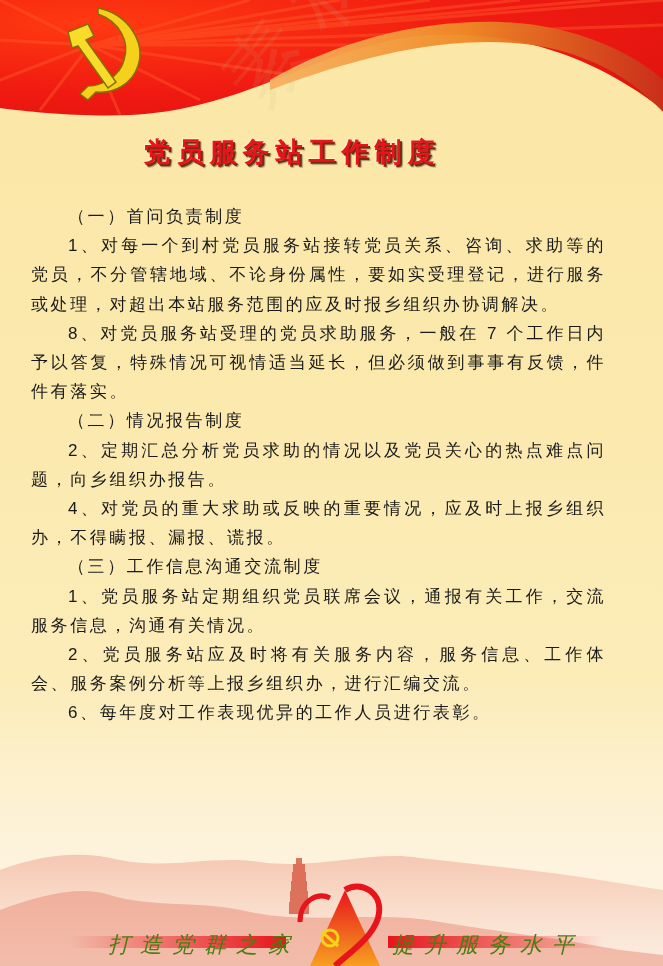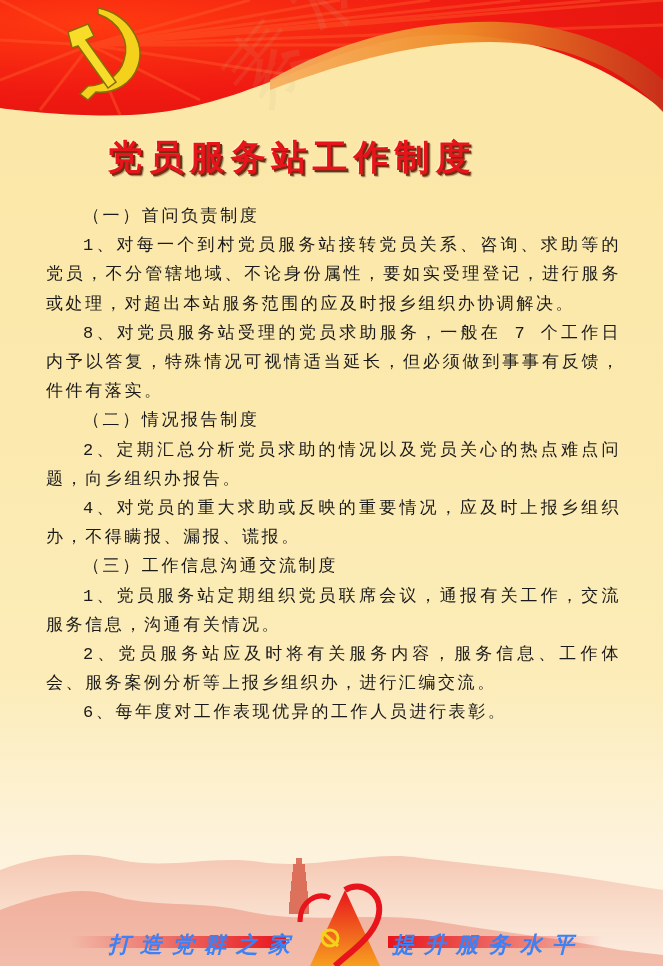--- a/index.html
+++ b/index.html
@@ -2,31 +2,31 @@
 <html><head>
 <meta charset="utf-8">
 <style>
   html,body{margin:0;padding:0;}
   body{width:663px;height:966px;overflow:hidden;position:relative;
     font-family:"DejaVu Sans","Liberation Sans",sans-serif;
     background:linear-gradient(180deg,#fbe7a6 0%,#fbe9ad 40%,#fcecb8 70%,#fdf3dc 88%,#fdf6ea 100%);}
   .poster{position:absolute;left:0;top:0;width:663px;height:966px;overflow:hidden;}
   .banner{position:absolute;left:0;top:0;width:663px;height:160px;}
   .title{position:absolute;left:0;top:134px;width:584px;text-align:center;
-    font-size:35px;font-weight:bold;letter-spacing:6px;color:#e8141c;
+    font-size:27px;font-weight:bold;letter-spacing:6px;color:#e8141c;
     text-shadow:2px 2px 0 #7a2a10,3px 3px 1px rgba(0,0,0,0.35),-1px -1px 0 #fff2c0;
     font-family:"DejaVu Sans","Liberation Sans",sans-serif;}
-  .body-text{position:absolute;left:46px;top:202px;width:575px;
+  .body-text{position:absolute;left:31px;top:202px;width:575px;
     font-size:17px;line-height:29.2px;color:#1a1a1a;letter-spacing:2.6px;
-    font-family:Liberation Mono, monospace;}
+    font-family:Liberation Sans, sans-serif;}
   .body-text p{margin:0;text-indent:37px;text-align:justify;text-align-last:left;}
   .body-text p.heading{text-indent:37px;}
   .footer{position:absolute;left:0;top:840px;width:663px;height:126px;}
-  .slogan{position:absolute;top:930px;font-size:22px;color:#3b82f6;
-    font-family:"DejaVu Serif","Liberation Serif",serif;font-style:italic;letter-spacing:10px;font-weight:bold;}
+  .slogan{position:absolute;top:930px;font-size:22px;color:#4d7c0f;
+    font-family:"DejaVu Serif","Liberation Serif",serif;font-style:italic;letter-spacing:10px;font-weight:normal;}
   .slogan-left{left:108px;}
   .slogan-right{left:392px;}
   .watermark{position:absolute;left:200px;top:60px;font-size:80px;color:rgba(200,180,150,0.12);
     transform:rotate(-50deg);transform-origin:left top;white-space:nowrap;letter-spacing:20px;pointer-events:none;}
 </style>
 </head>
 <body>
 
 <div class="poster">
 

